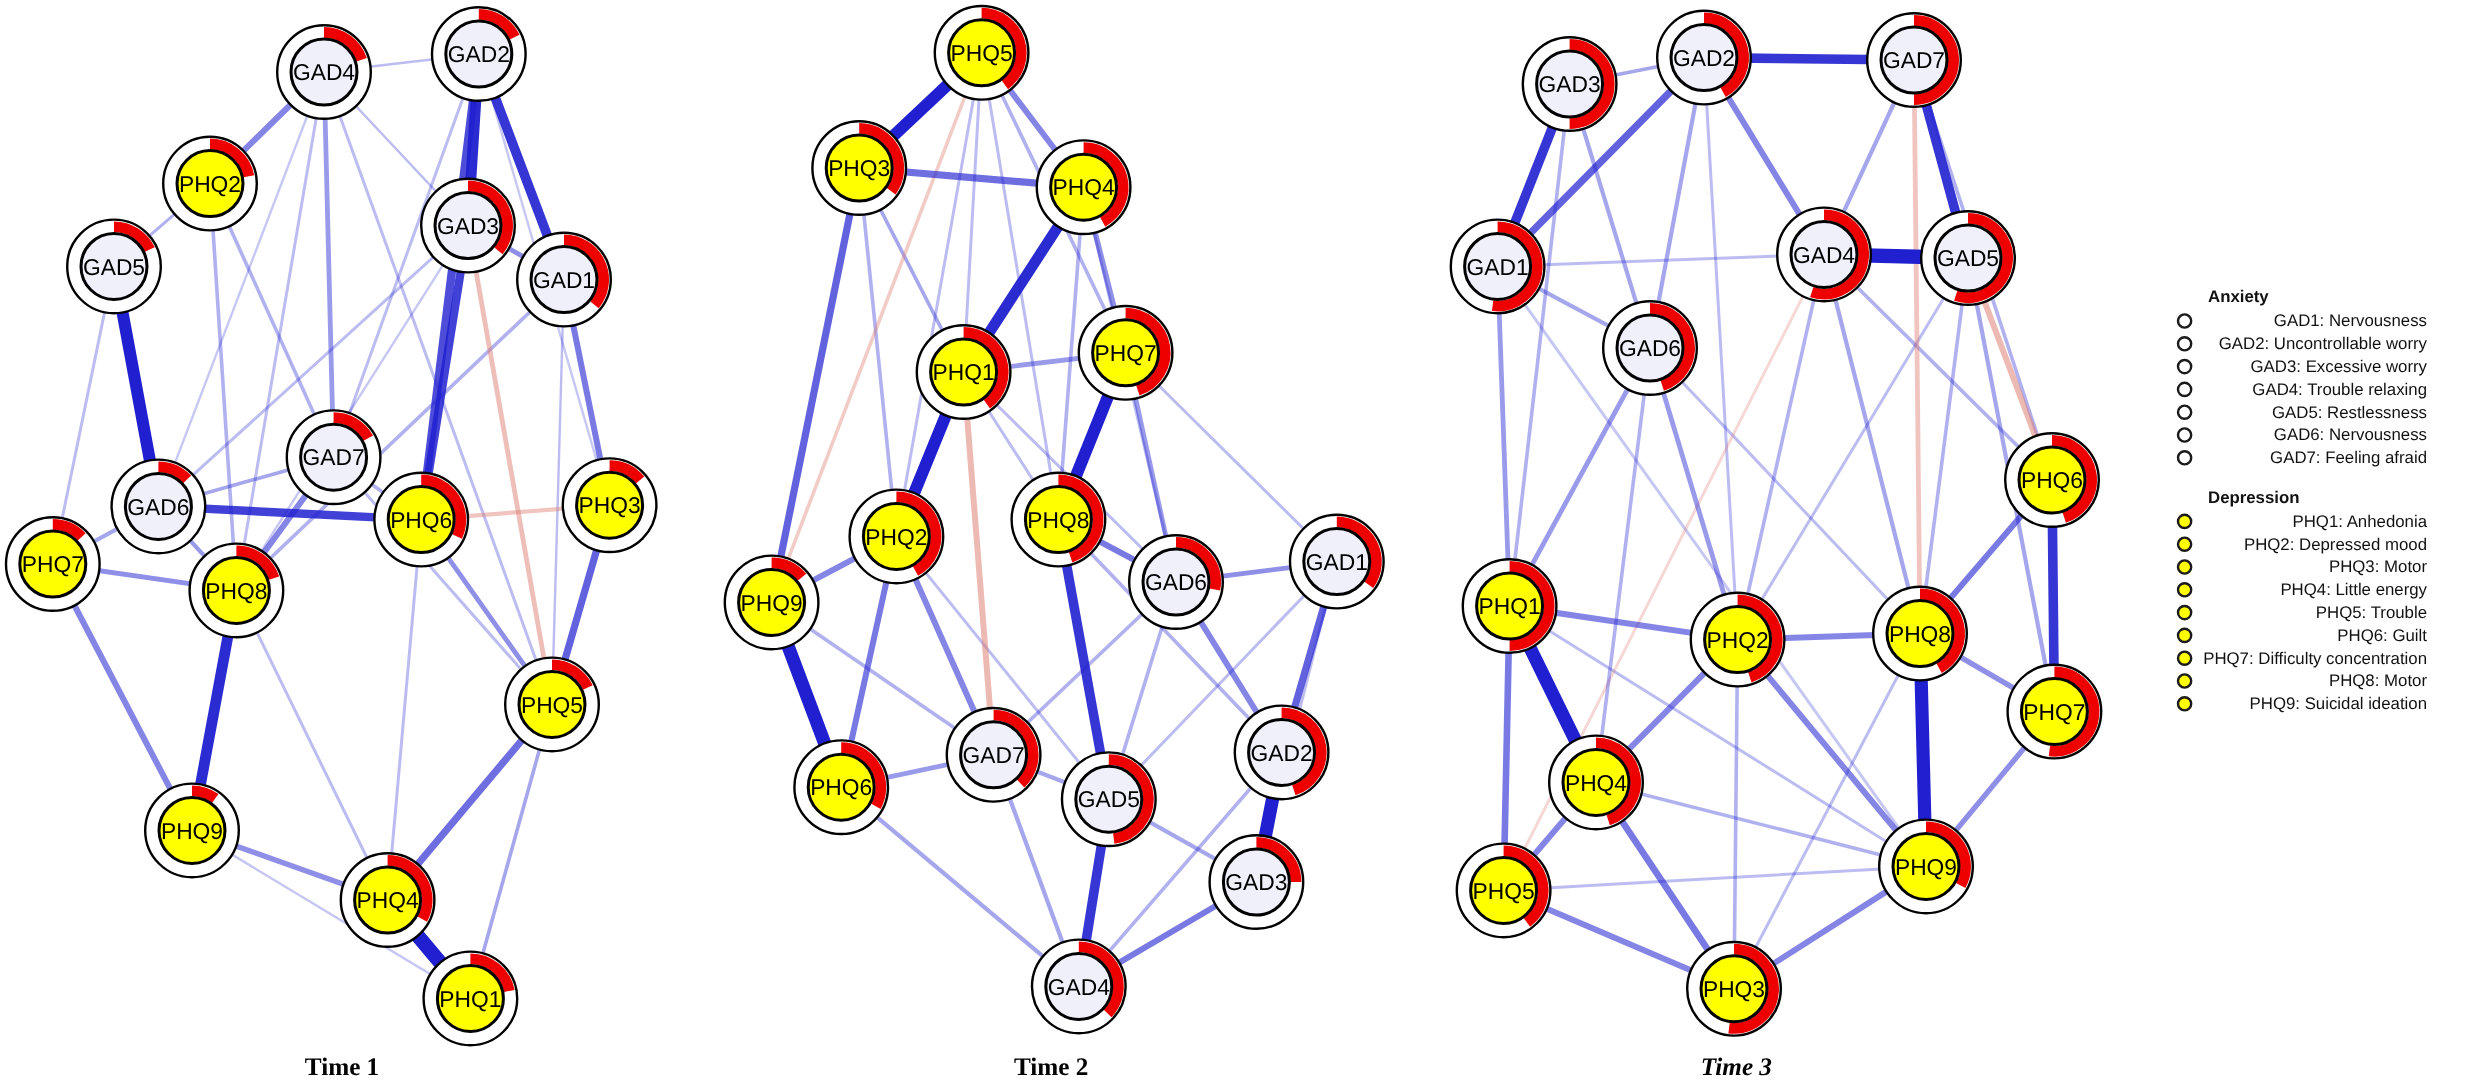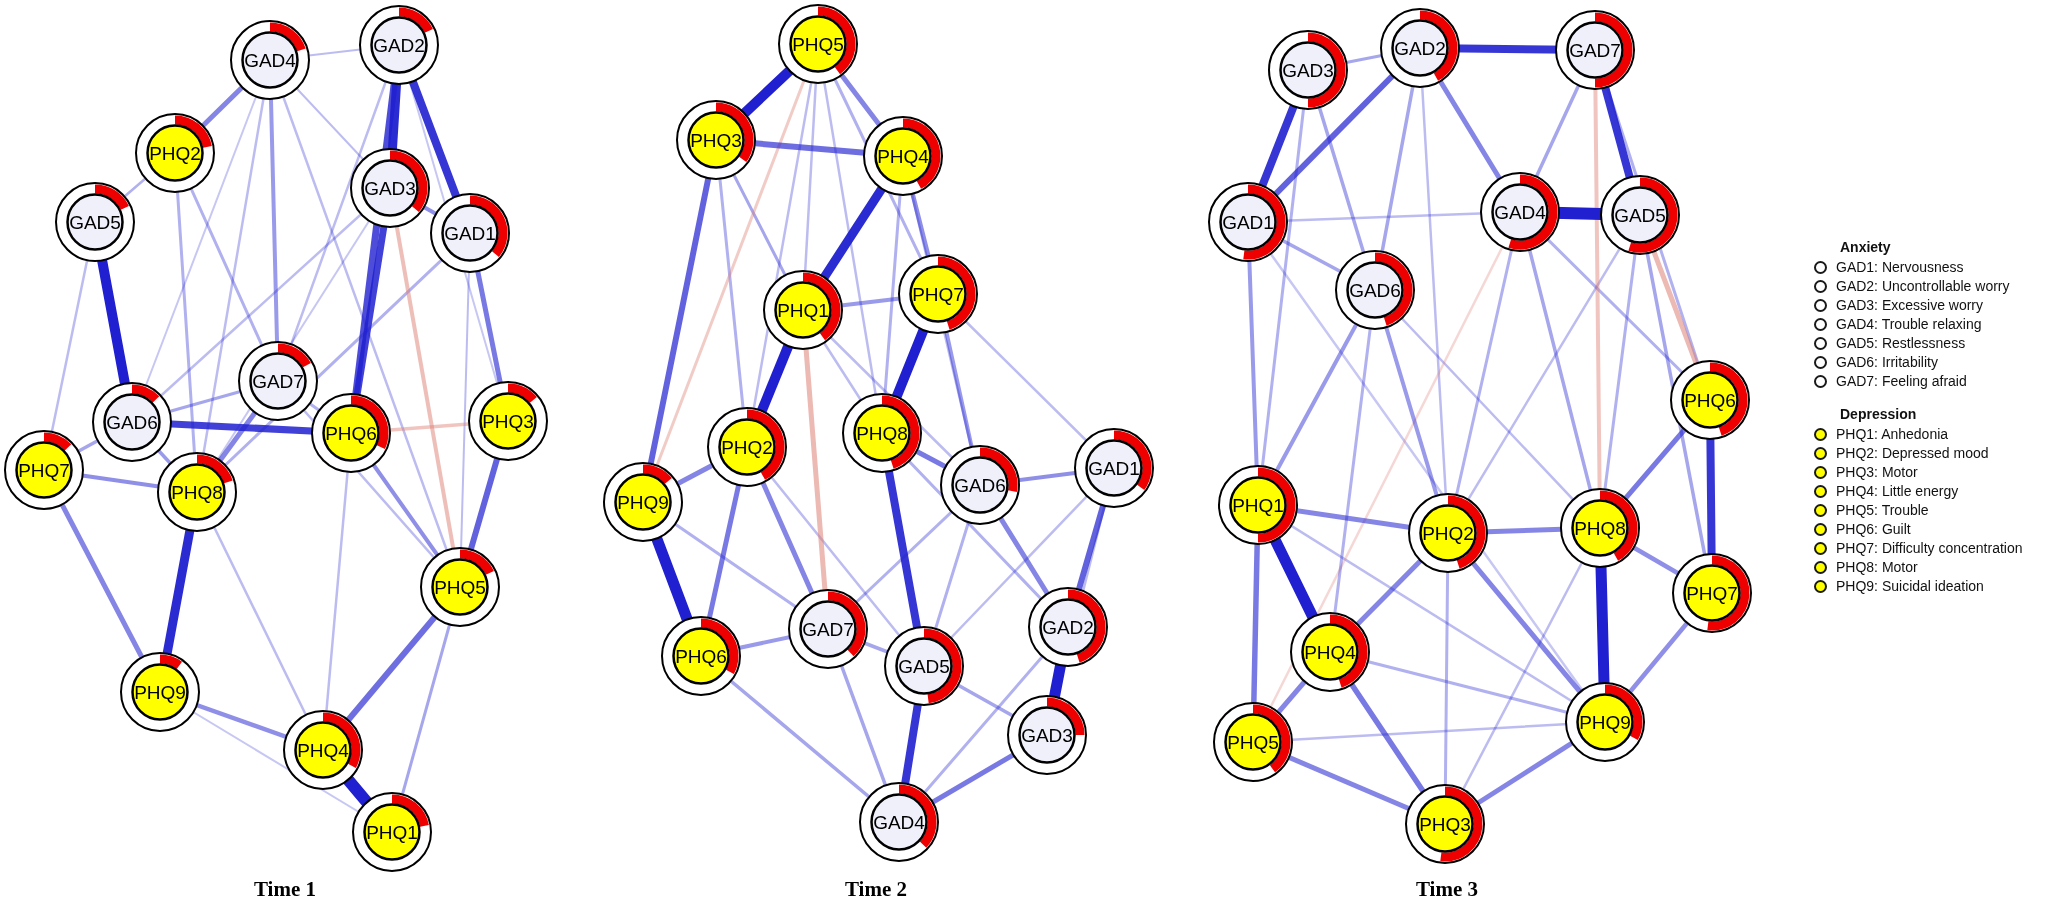--- a/index.html
+++ b/index.html
@@ -5,21 +5,21 @@
   html,body{margin:0;padding:0;background:#ffffff;}
   .stage{position:relative;width:2054px;height:906px;background:#ffffff;overflow:hidden;
          font-family:"Liberation Sans",sans-serif;}
   #net-svg{position:absolute;left:0;top:0;}
   .net-title{position:absolute;transform:translate(-50%,-50%);
              font-family:"Liberation Serif",serif;font-weight:bold;font-size:21px;color:#000;
              white-space:nowrap;}
   .legend{position:absolute;left:1814px;top:238px;color:#111;font-size:14px;line-height:19px;}
   .legend-group{margin-bottom:14px;}
   .legend-header{font-weight:bold;margin-left:26px;margin-bottom:1px;}
-  .legend-item{display:flex;align-items:center;white-space:nowrap;}
+  .legend-item{display:flex;align-items:center;white-space:nowrap;justify-content:space-between;}
   .legend-marker{display:inline-block;width:9px;height:9px;border:2px solid #1a1a1a;
                  border-radius:50%;margin-right:9px;flex:0 0 auto;}
   .node-label{font-size:19px;fill:#000;}
 </style>
 </head>
 <body>
 
 <div class="stage">
   <svg id="net-svg" width="2056" height="906" viewBox="0 0 2056 906">
       <g>
@@ -456,21 +456,21 @@
       <g>
         <circle cx="1445" cy="824" r="39" fill="#FFFFFF" stroke="#000000" stroke-width="2"></circle>
         <path d="M 1445 791 A 33 33 0 1 1 1440.864003292378 856.7397851433777" fill="none" stroke="#EE0000" stroke-width="9"></path>
         <circle cx="1445" cy="824" r="27.5" fill="#FFFF00" stroke="#000000" stroke-width="2.5"></circle>
         <text x="1445" y="824" text-anchor="middle" dy="0.36em" class="node-label">PHQ3</text>
       </g>
     </svg>
 
   <div class="net-title" id="title-0" style="left: 285px; top: 889px;">Time 1</div>
   <div class="net-title" id="title-1" style="left: 876px; top: 889px;">Time 2</div>
-  <div class="net-title" id="title-2" style="left: 1447px; top: 889px;">Time 3</div>
+  <div class="net-title" id="title-2" style="left: 1447px; top: 889px; font-style: italic;">Time 3</div>
 
   <div class="legend" id="legend">
       <div class="legend-group">
         <div class="legend-header">Anxiety</div>
         <div class="legend-item">
           <span class="legend-marker" style="background: rgb(255, 255, 255);"></span>
           <span>GAD1: Nervousness</span>
         </div>
         <div class="legend-item">
           <span class="legend-marker" style="background: rgb(255, 255, 255);"></span>
@@ -483,21 +483,21 @@
         <div class="legend-item">
           <span class="legend-marker" style="background: rgb(255, 255, 255);"></span>
           <span>GAD4: Trouble relaxing</span>
         </div>
         <div class="legend-item">
           <span class="legend-marker" style="background: rgb(255, 255, 255);"></span>
           <span>GAD5: Restlessness</span>
         </div>
         <div class="legend-item">
           <span class="legend-marker" style="background: rgb(255, 255, 255);"></span>
-          <span>GAD6: Irritability</span>
+          <span>GAD6: Nervousness</span>
         </div>
         <div class="legend-item">
           <span class="legend-marker" style="background: rgb(255, 255, 255);"></span>
           <span>GAD7: Feeling afraid</span>
         </div>
       </div>
       <div class="legend-group">
         <div class="legend-header">Depression</div>
         <div class="legend-item">
           <span class="legend-marker" style="background: rgb(255, 255, 0);"></span>

